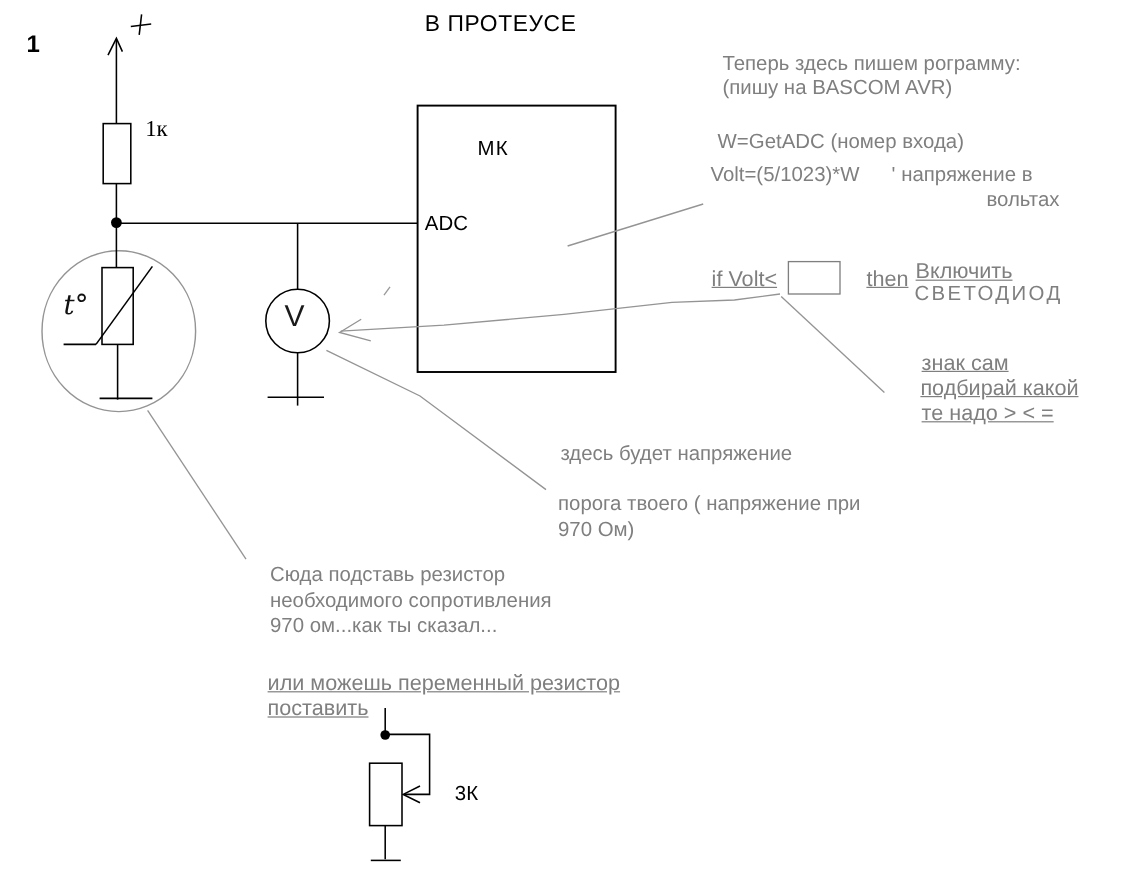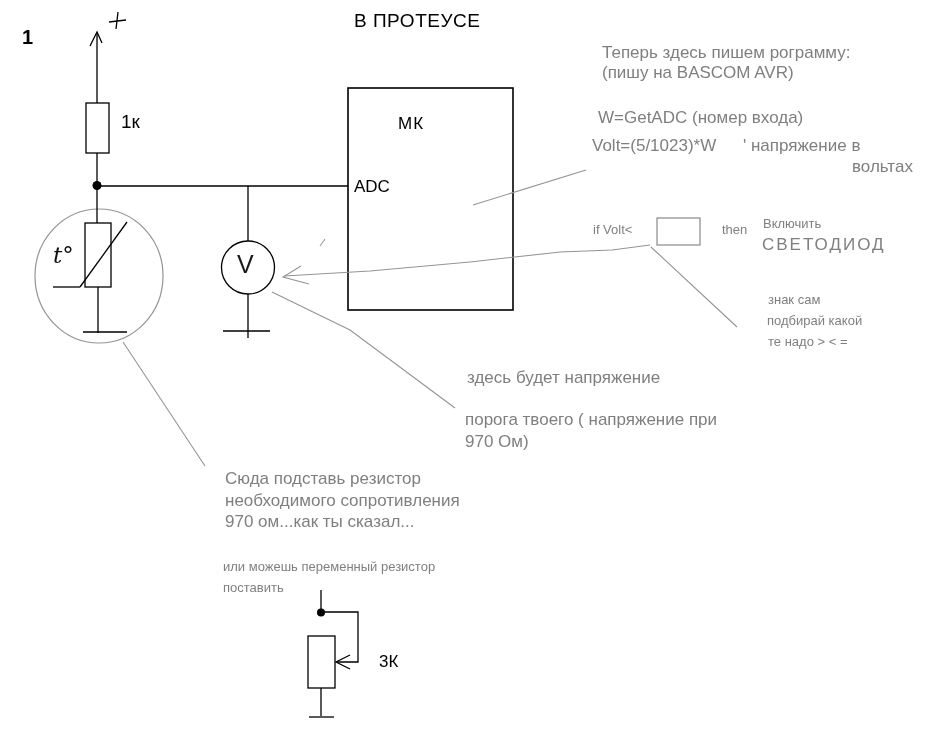--- a/index.html
+++ b/index.html
@@ -2,21 +2,21 @@
 <html><head>
 <meta charset="utf-8">
 <style>
   html,body{margin:0;padding:0;background:#fff;}
   #canvas{
     position:relative;width:938px;height:740px;background:#ffffff;overflow:hidden;
     font-family:"Liberation Sans", sans-serif;
   }
   #wires{position:absolute;left:0;top:0;}
   .t{position:absolute;white-space:pre;color:#7f7f7f;font-size:17px;line-height:1.1;}
-  .t16{font-size:13px;}
+  .t16{font-size:18px;text-decoration:underline;}
   .blk{position:absolute;white-space:pre;color:#000;}
   .fig-num{font-size:20px;font-weight:bold;}
   .title{font-size:19px;letter-spacing:.5px;}
   .comp-label{font-size:19px;}
   .mcu{font-size:17px;letter-spacing:1px;}
   .adc{font-size:17px;}
   .pot{font-size:17px;}
   .vmeter{font-size:25px;color:#1a1a1a;font-weight:400;}
   .thermo{font-size:23px;font-family:"DejaVu Serif",serif;font-style:italic;color:#111;}
   .led2{letter-spacing:2px;}
@@ -77,34 +77,34 @@
       <line x1="651" y1="247" x2="737" y2="327"></line>
       <polyline points="272,292 350,330 455,408"></polyline>
       <line x1="123" y1="342" x2="205" y2="466"></line>
       <line x1="320" y1="246" x2="325" y2="239" stroke="#9a9a9a"></line>
       <rect x="657" y="218" width="43" height="27" stroke="#7f7f7f" fill="#fff"></rect>
     </g>
   </svg>
 
   <div class="blk fig-num" style="left:22px;top:26px;">1</div>
   <div class="blk title" style="left:354px;top:10px;">В ПРОТЕУСЕ</div>
-  <div class="blk comp-label" style="left:121px;top:111px;">1к</div>
+  <div class="blk comp-label" style="left:121px;top:97px;font-family:Liberation Serif, serif;">1к</div>
   <div class="blk mcu" style="left:398px;top:114px;">МК</div>
   <div class="blk adc" style="left:354px;top:177px;">ADC</div>
   <div class="blk vmeter" style="left:237px;top:250px;">V</div>
   <div class="blk thermo" style="left:53px;top:242px;">t°</div>
   <div class="blk pot" style="left:379px;top:652px;">3К</div>
 
   <div class="t" style="left:602px;top:64px;">(пишу на BASCOM AVR)</div>
   <div class="t" style="left:602px;top:44px;">Теперь здесь пишем рограмму:</div>
 
   <div class="t" style="left:598px;top:109px;">W=GetADC (номер входа)</div>
   <div class="t" style="left:592px;top:137px;">Volt=(5/1023)*W</div>
   <div class="t" style="left:743px;top:137px;text-align:right;">' напряжение в</div>
-  <div class="t" style="left:822px;top:158px;margin-left:30px;">вольтах</div>
+  <div class="t" style="left:822px;top:158px;">вольтах</div>
 
   <div class="t t16" style="left:593px;top:223px;">if Volt&lt;</div>
   <div class="t t16" style="left:722px;top:223px;">then</div>
 
   <div class="t t16" style="left:763px;top:217px;">Включить</div>
   <div class="t led2" style="left:762px;top:236px;">СВЕТОДИОД</div>
 
   <div class="t t16" style="left:768px;top:293px;">знак сам</div>
   <div class="t t16" style="left:767px;top:314px;">подбирай какой</div>
   <div class="t t16" style="left:768px;top:335px;">те надо &gt; &lt; =</div>

